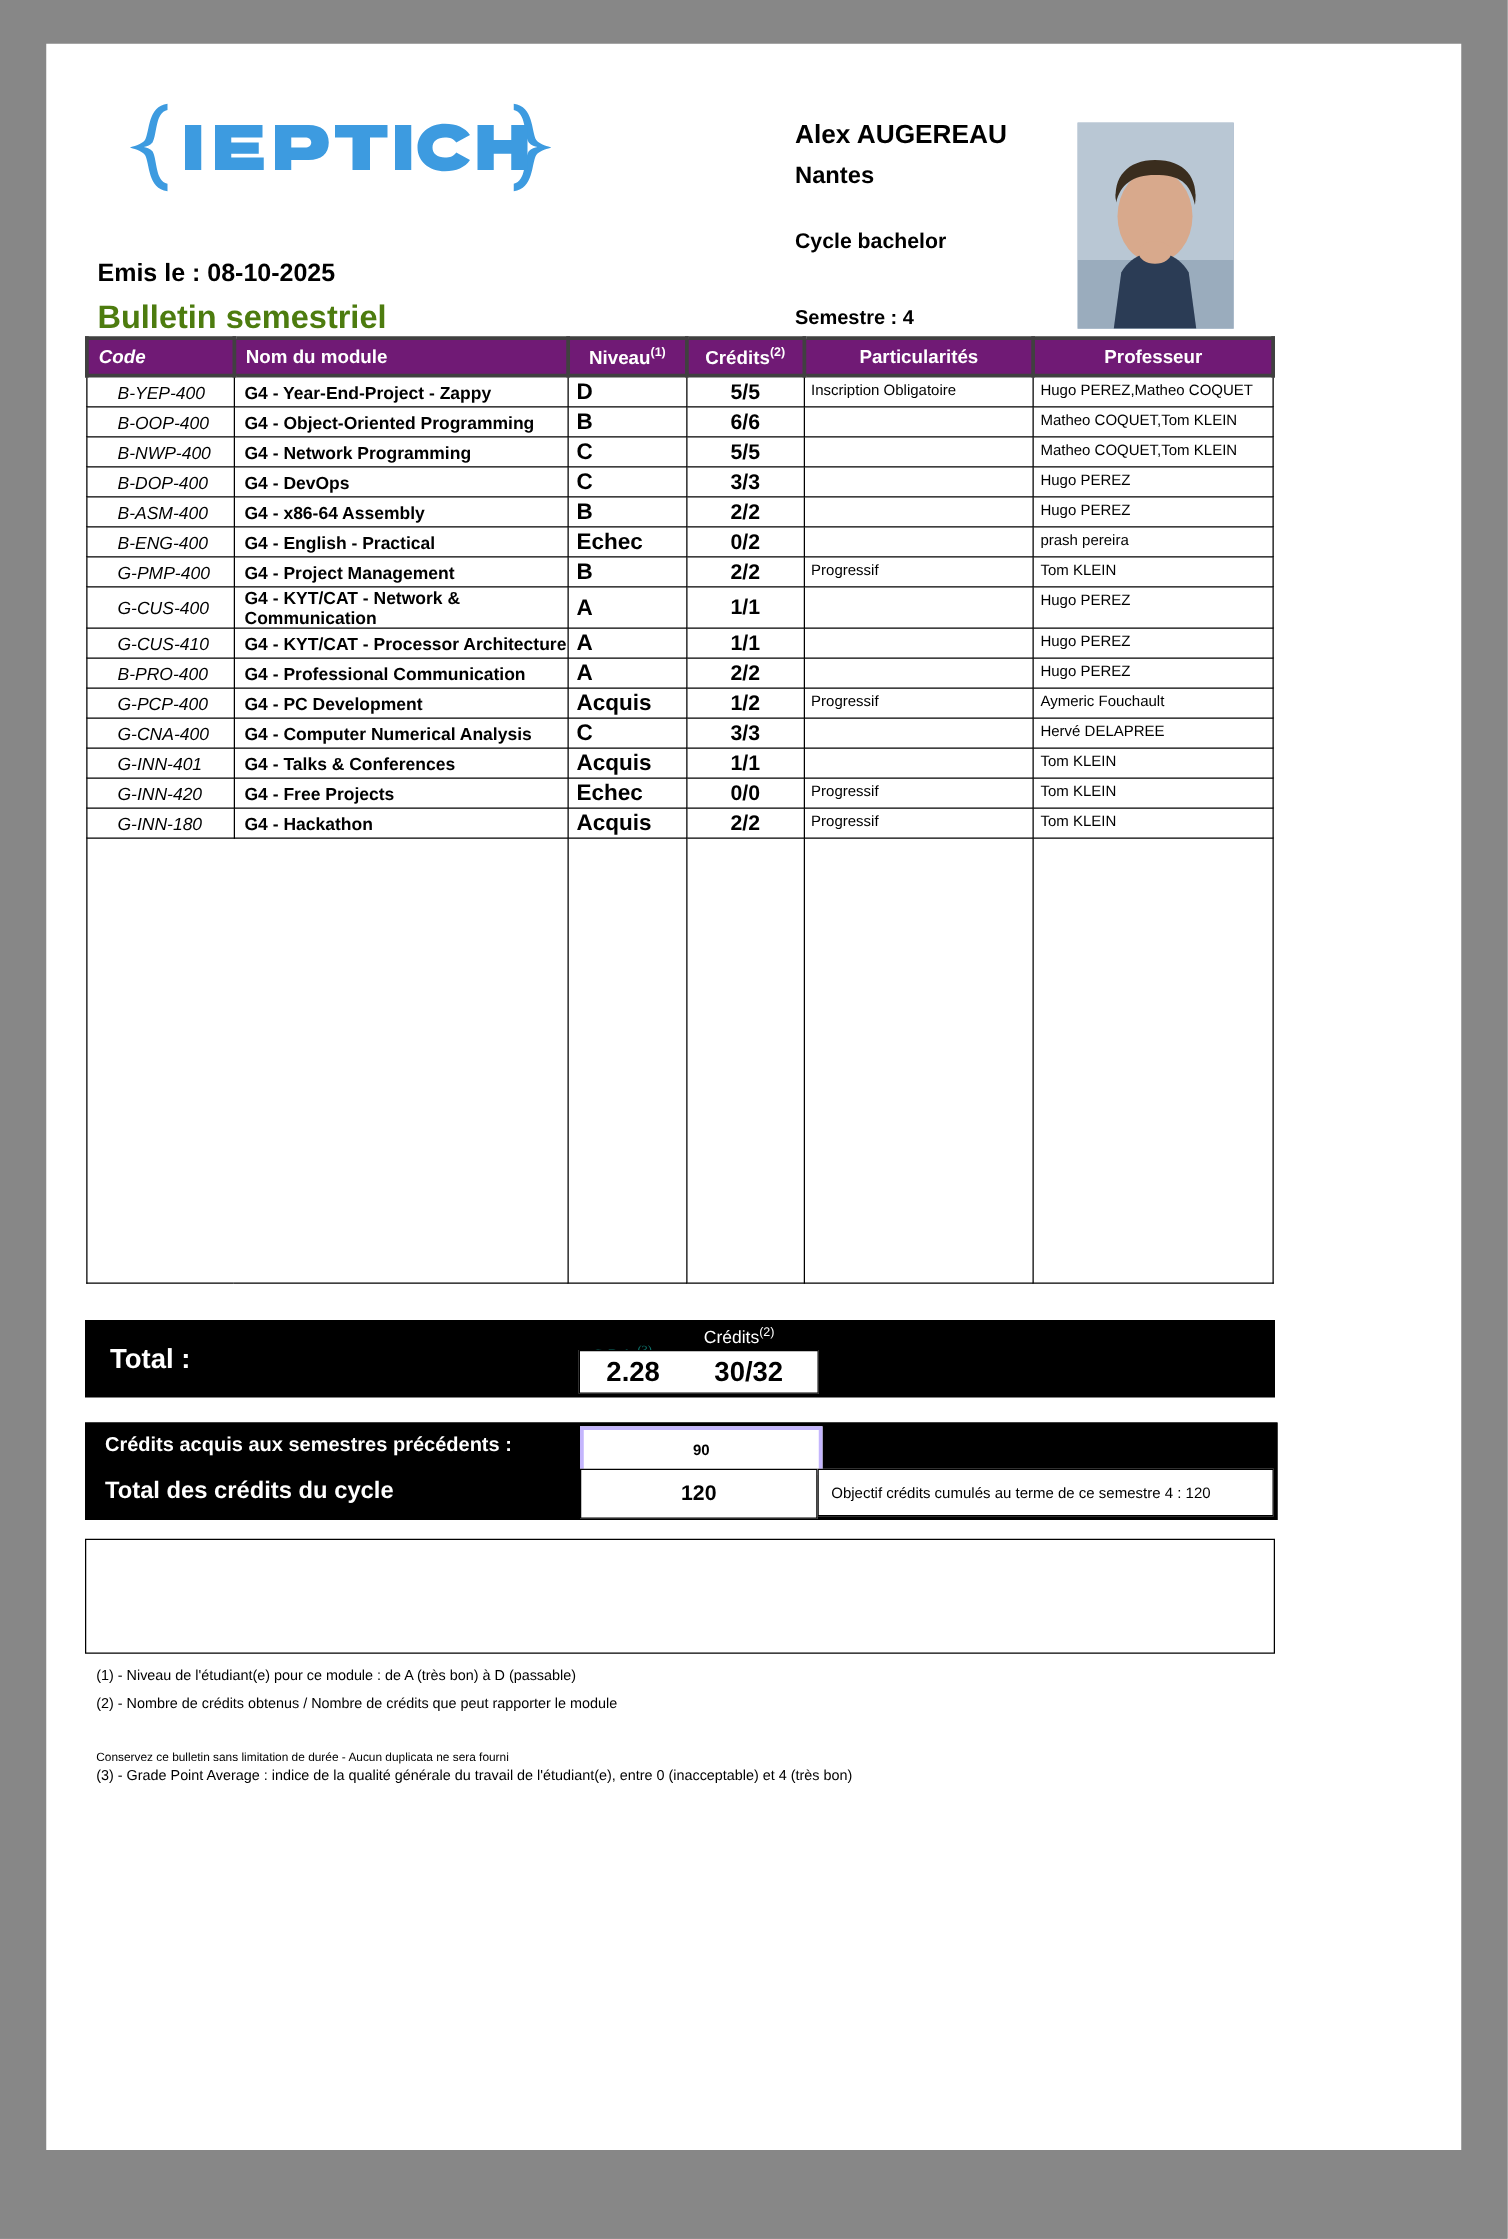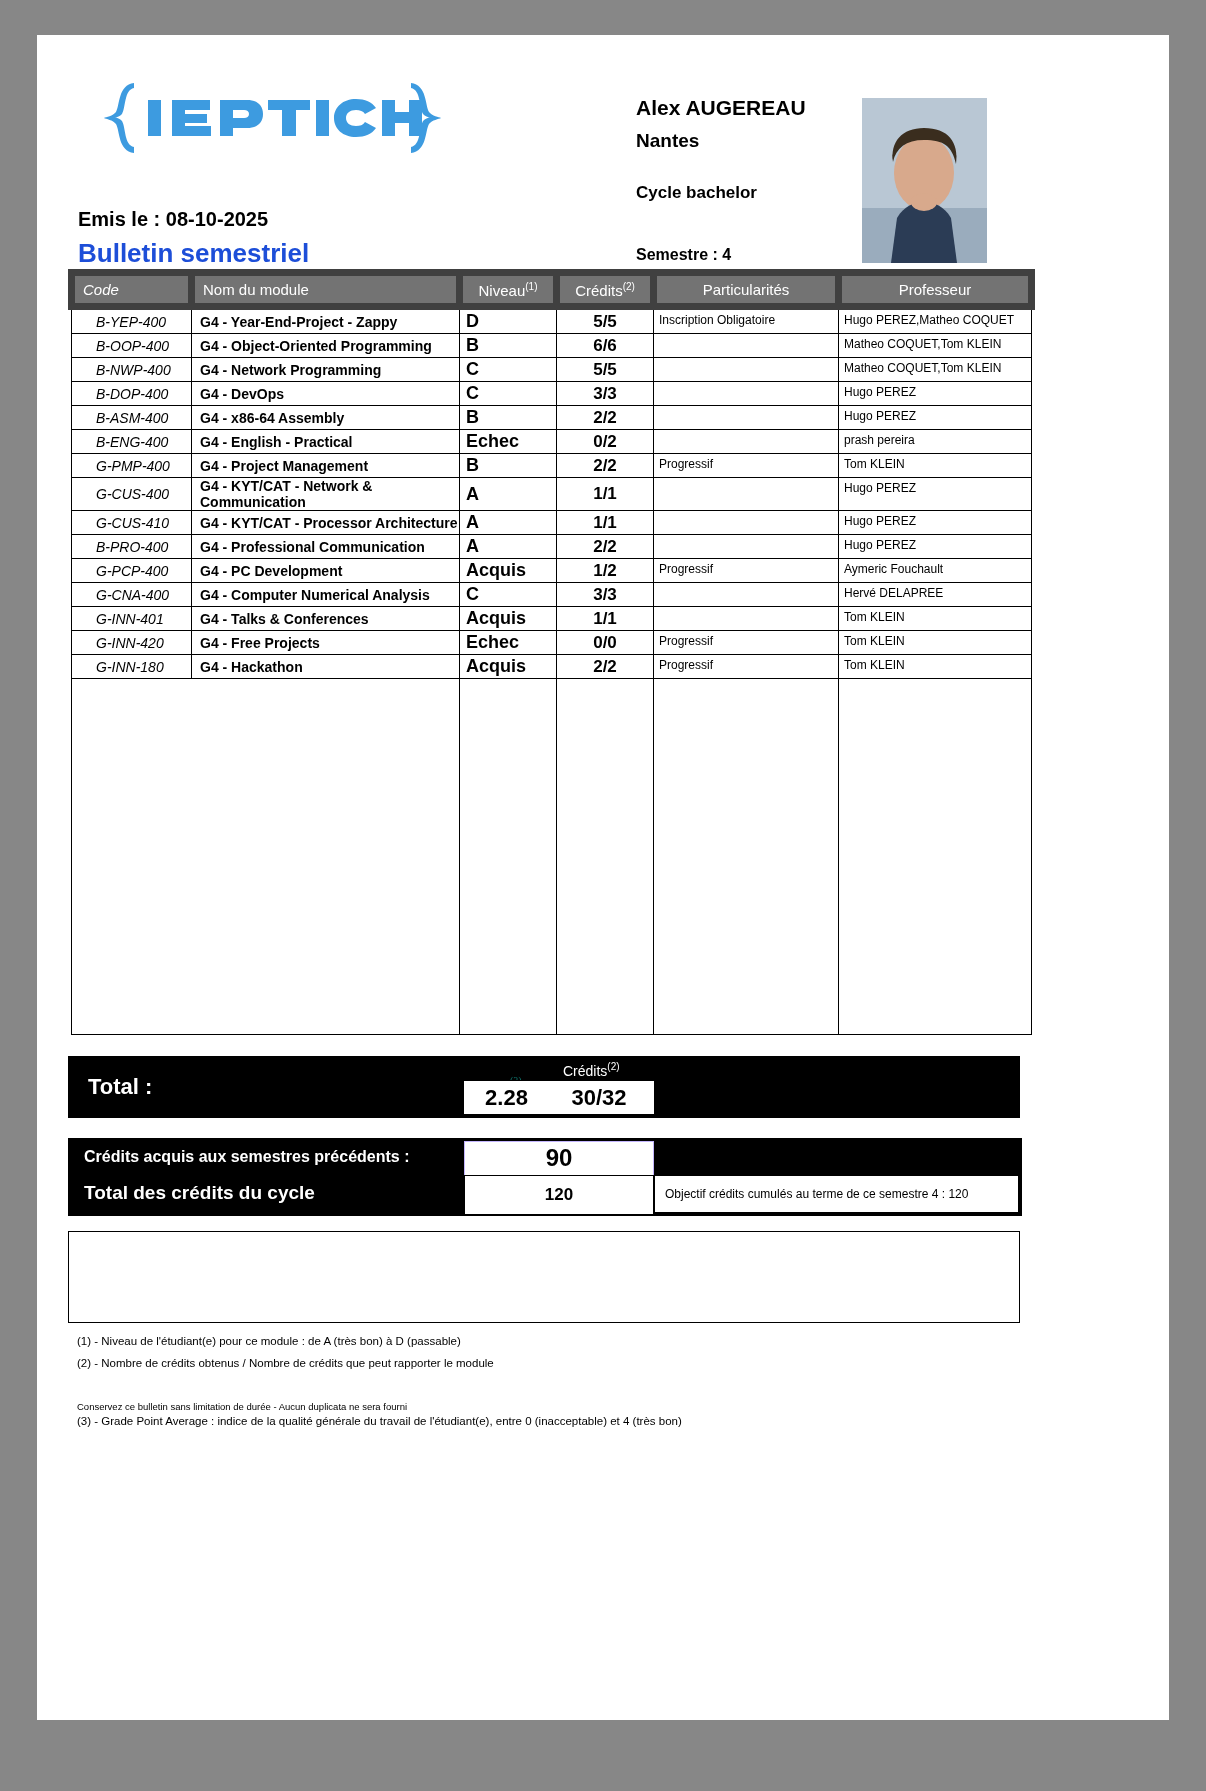--- a/index.html
+++ b/index.html
@@ -44,21 +44,21 @@
     font-size: 20px;
     font-weight: bold;
     color: #000;
   }
   .bulletin {
     position: absolute;
     left: 41px;
     top: 203px;
     font-size: 26px;
     font-weight: bold;
-    color: #1d4ed8;
+    color: #4d7c0f;
   }
   .annee {
     position: absolute;
     left: 41px;
     top: 241px;
     font-size: 21px;
     font-weight: bold;
     color: #000;
   }
 
@@ -117,26 +117,26 @@
     width: 952px;
     border-collapse: collapse;
     table-layout: fixed;
   }
   .grades th, .grades td {
     border: 1px solid #000;
     padding: 0;
     vertical-align: middle;
   }
   .grades thead th {
-    background: #737373;
+    background: #701a75;
     color: #fff;
     height: 27px;
     font-size: 15px;
-    font-weight: normal;
-    border: 7px solid #404040;
+    font-weight: bold;
+    border: 3px solid #404040;
   }
   th.c-code { width: 105px; text-align: left; padding-left: 8px; font-style: italic; font-weight: normal; font-size: 15px;}
   th.c-name { width: 253px; text-align: left; padding-left: 8px;}
   th.c-niveau { width: 90px; text-align: center; font-size: 20px;}
   th.c-credits { width: 90px; text-align: center; font-size: 20px;}
   th.c-part { width: 178px; text-align: center; font-size: 14px;}
   th.c-prof { width: 186px; text-align: center; font-size: 14px;}
   .sup { font-size: 10px; vertical-align: super; }
 
   .grades td.code {
@@ -258,22 +258,22 @@
     font-size: 19px;
     font-weight: bold;
   }
   .sum-val1 {
     position: absolute;
     left: 395px;
     top: 1.5px;
     width: 188px;
     height: 33px;
     background: #fff;
-    border: 1px solid #c4b5fd;
-    font-size: 24px;
+    border: 3px solid #c4b5fd;
+    font-size: 12px;
     font-weight: bold;
     display: flex;
     align-items: center;
     justify-content: center;
   }
   .sum-val2 {
     position: absolute;
     left: 395px;
     top: 36px;
     width: 188px;

